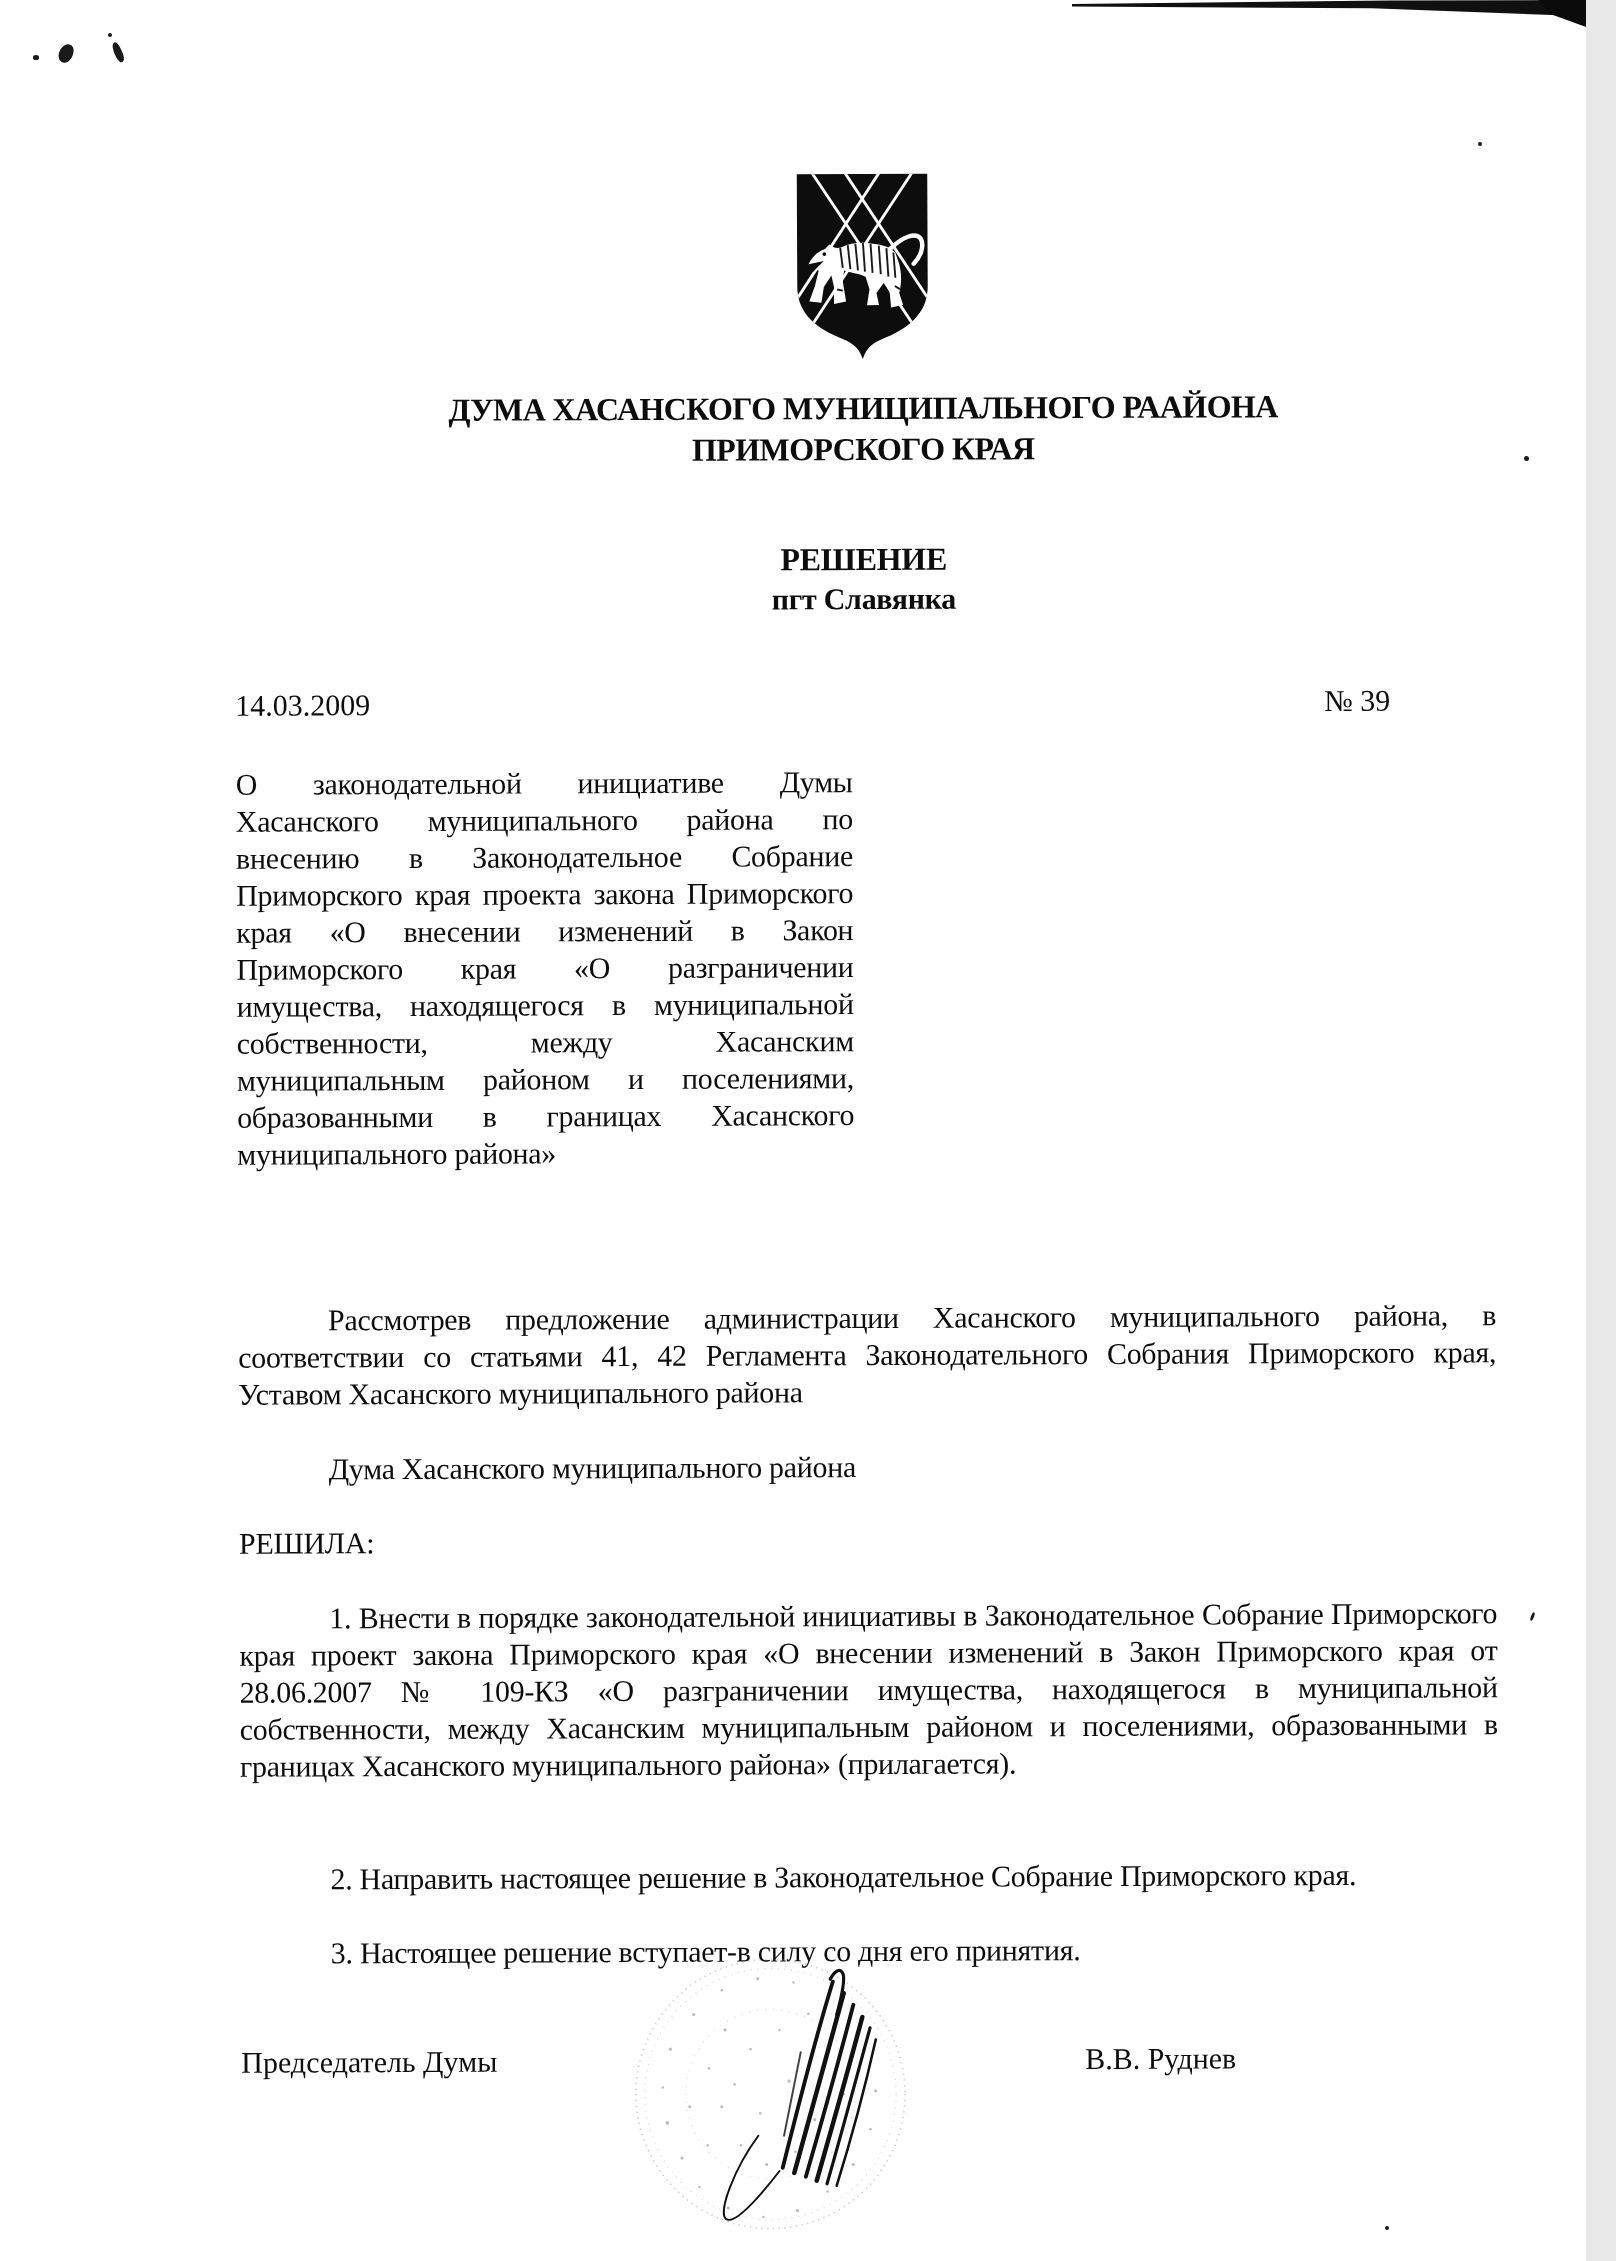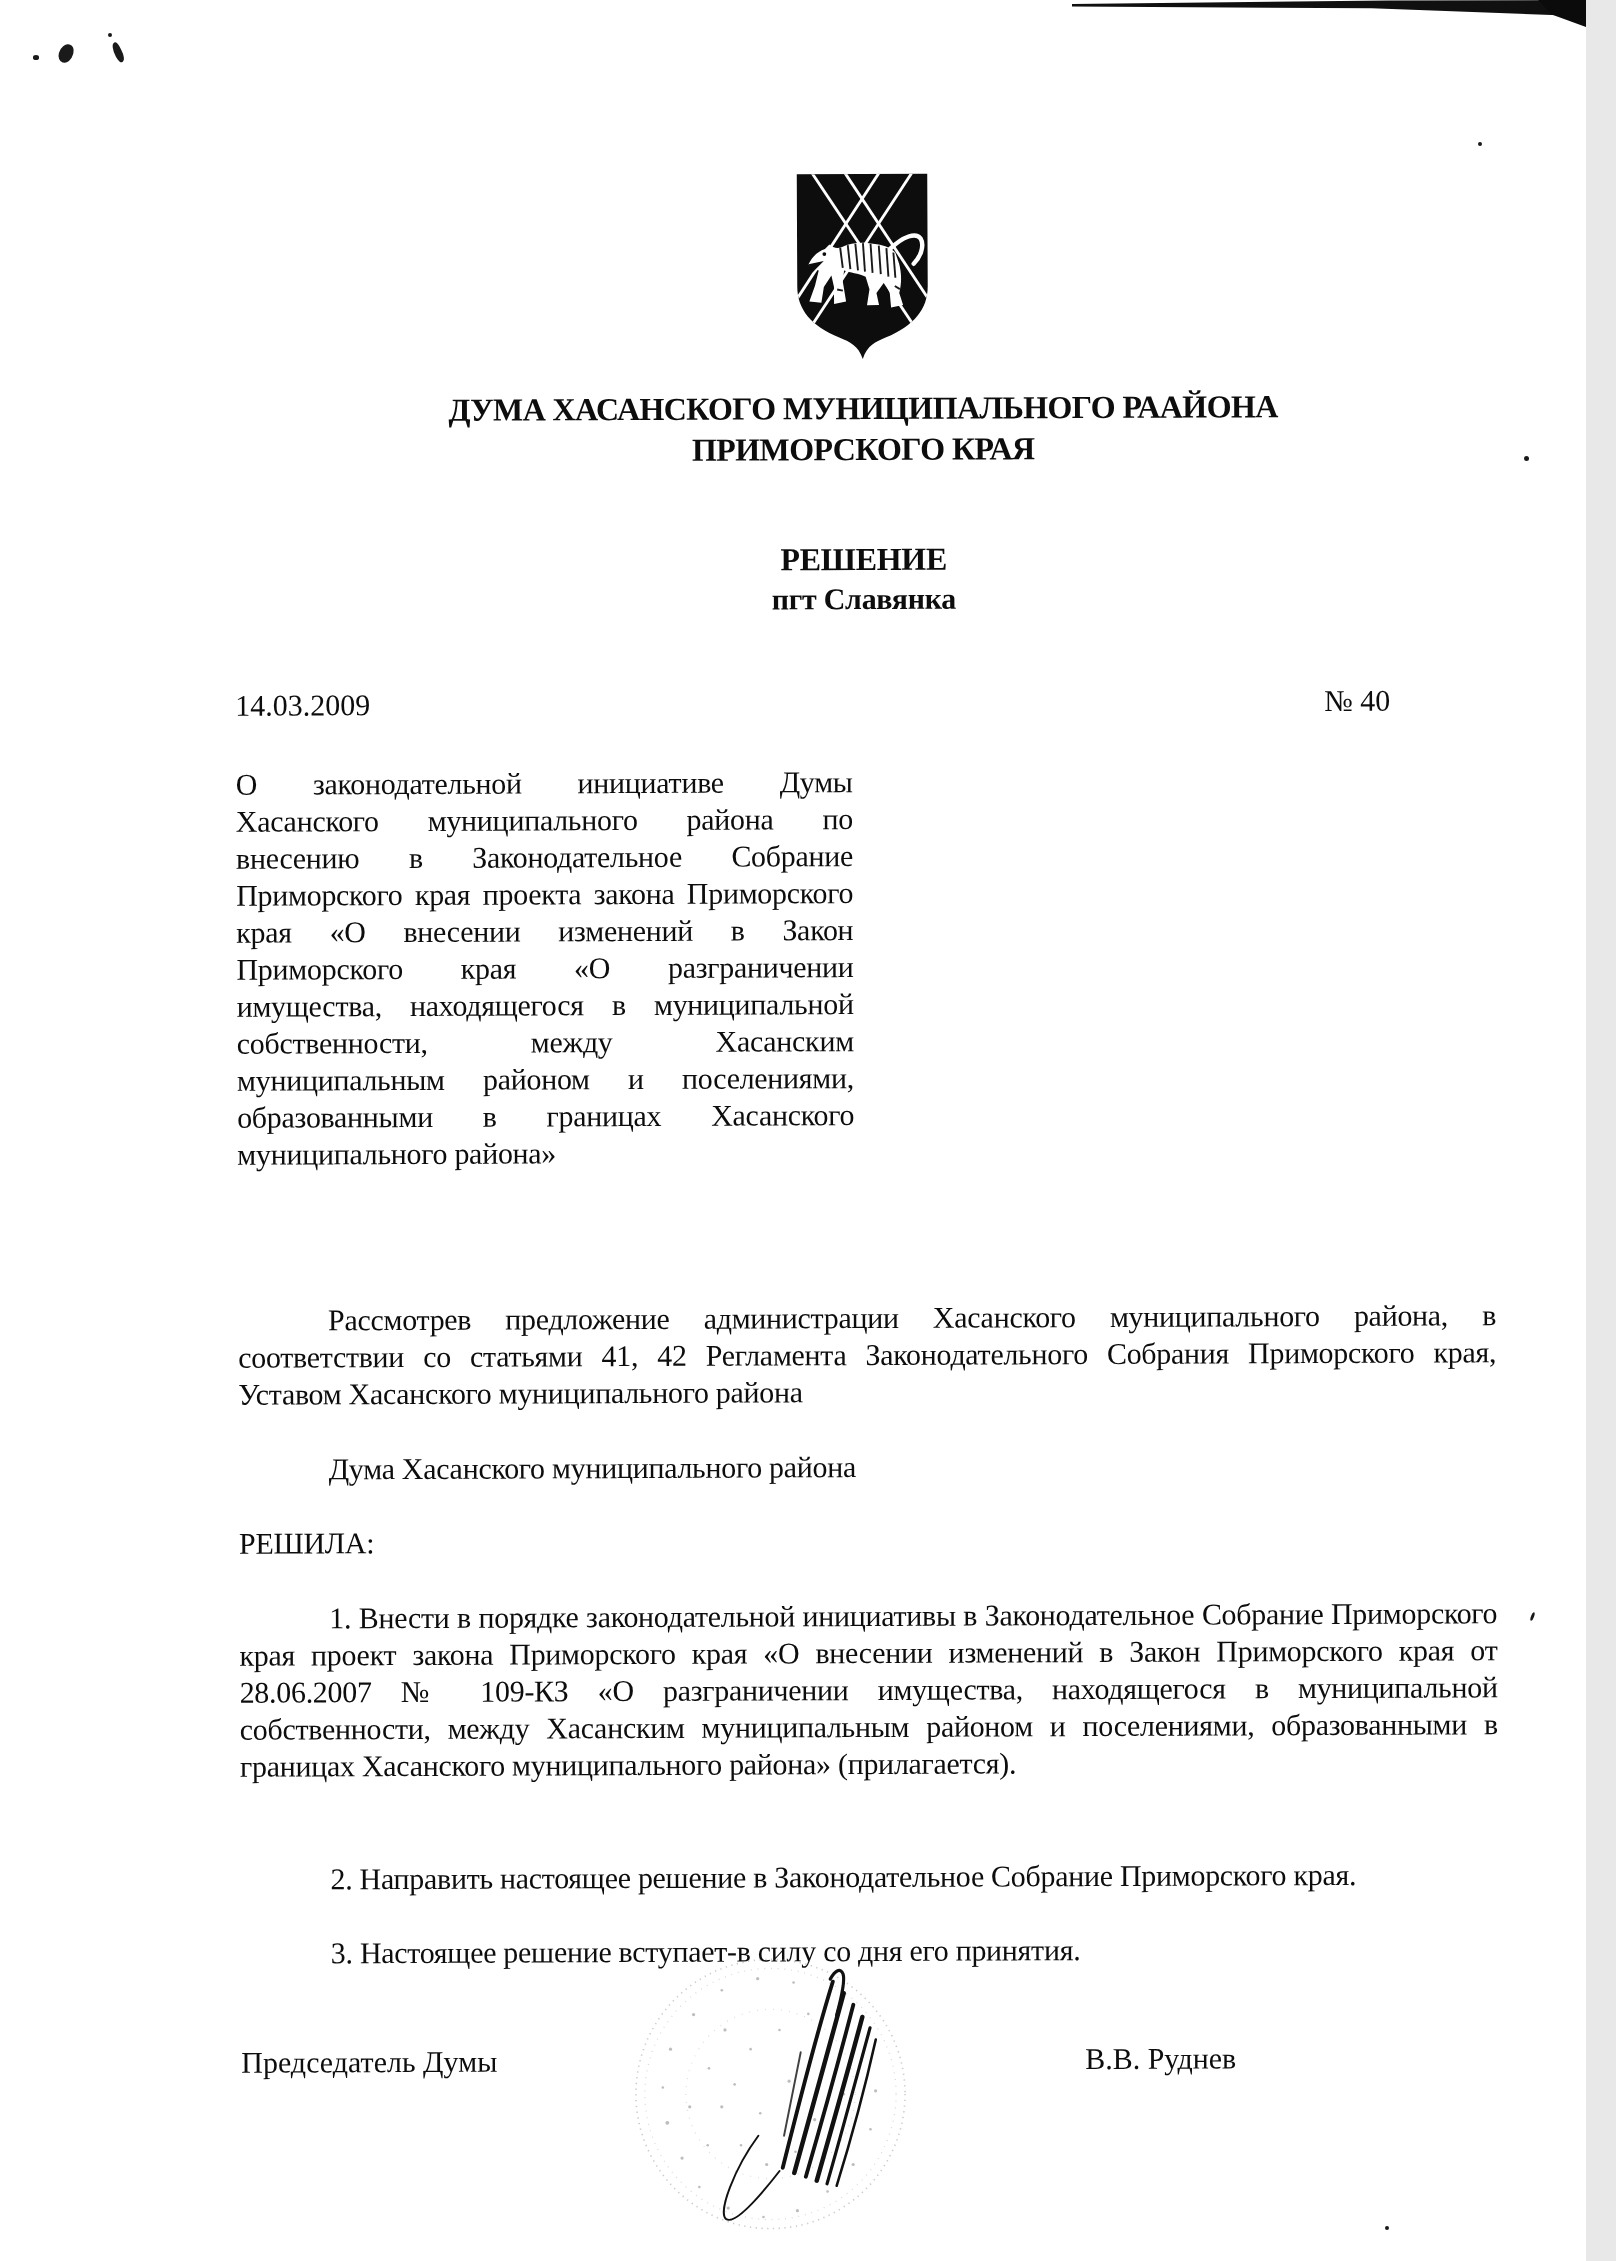--- a/index.html
+++ b/index.html
@@ -112,21 +112,21 @@
     </div>
 
     <div class="blk org center" style="top:388px;">ДУМА ХАСАНСКОГО МУНИЦИПАЛЬНОГО РААЙОНА</div>
     <div class="blk org center" style="top:429px;">ПРИМОРСКОГО КРАЯ</div>
 
     <div class="blk doctype center" style="top:541px;">РЕШЕНИЕ</div>
     <div class="blk place center" style="top:582px;">пгт Славянка</div>
 
     <div class="blk daterow" style="top:684px;">
       <span>14.03.2009</span>
-      <span class="num">№ 40</span>
+      <span class="num">№ 39</span>
     </div>
 
     <div class="blk body-text subject" style="top:763px;">О законодательной инициативе Думы Хасанского муниципального района по внесению в Законодательное Собрание Приморского края проекта закона Приморского края «О внесении изменений в Закон Приморского края «О разграничении имущества, находящегося в муниципальной собственности, между Хасанским муниципальным районом и поселениями, образованными в границах Хасанского муниципального района»</div>
 
     <div class="blk body-text indent" style="top:1299px;">Рассмотрев предложение администрации Хасанского муниципального района, в соответствии со статьями 41, 42 Регламента Законодательного Собрания Приморского края, Уставом Хасанского муниципального района</div>
 
     <div class="blk body-text indent" style="top:1448px;">Дума Хасанского муниципального района</div>
 
     <div class="blk body-text" style="top:1522px;">РЕШИЛА:</div>
 

